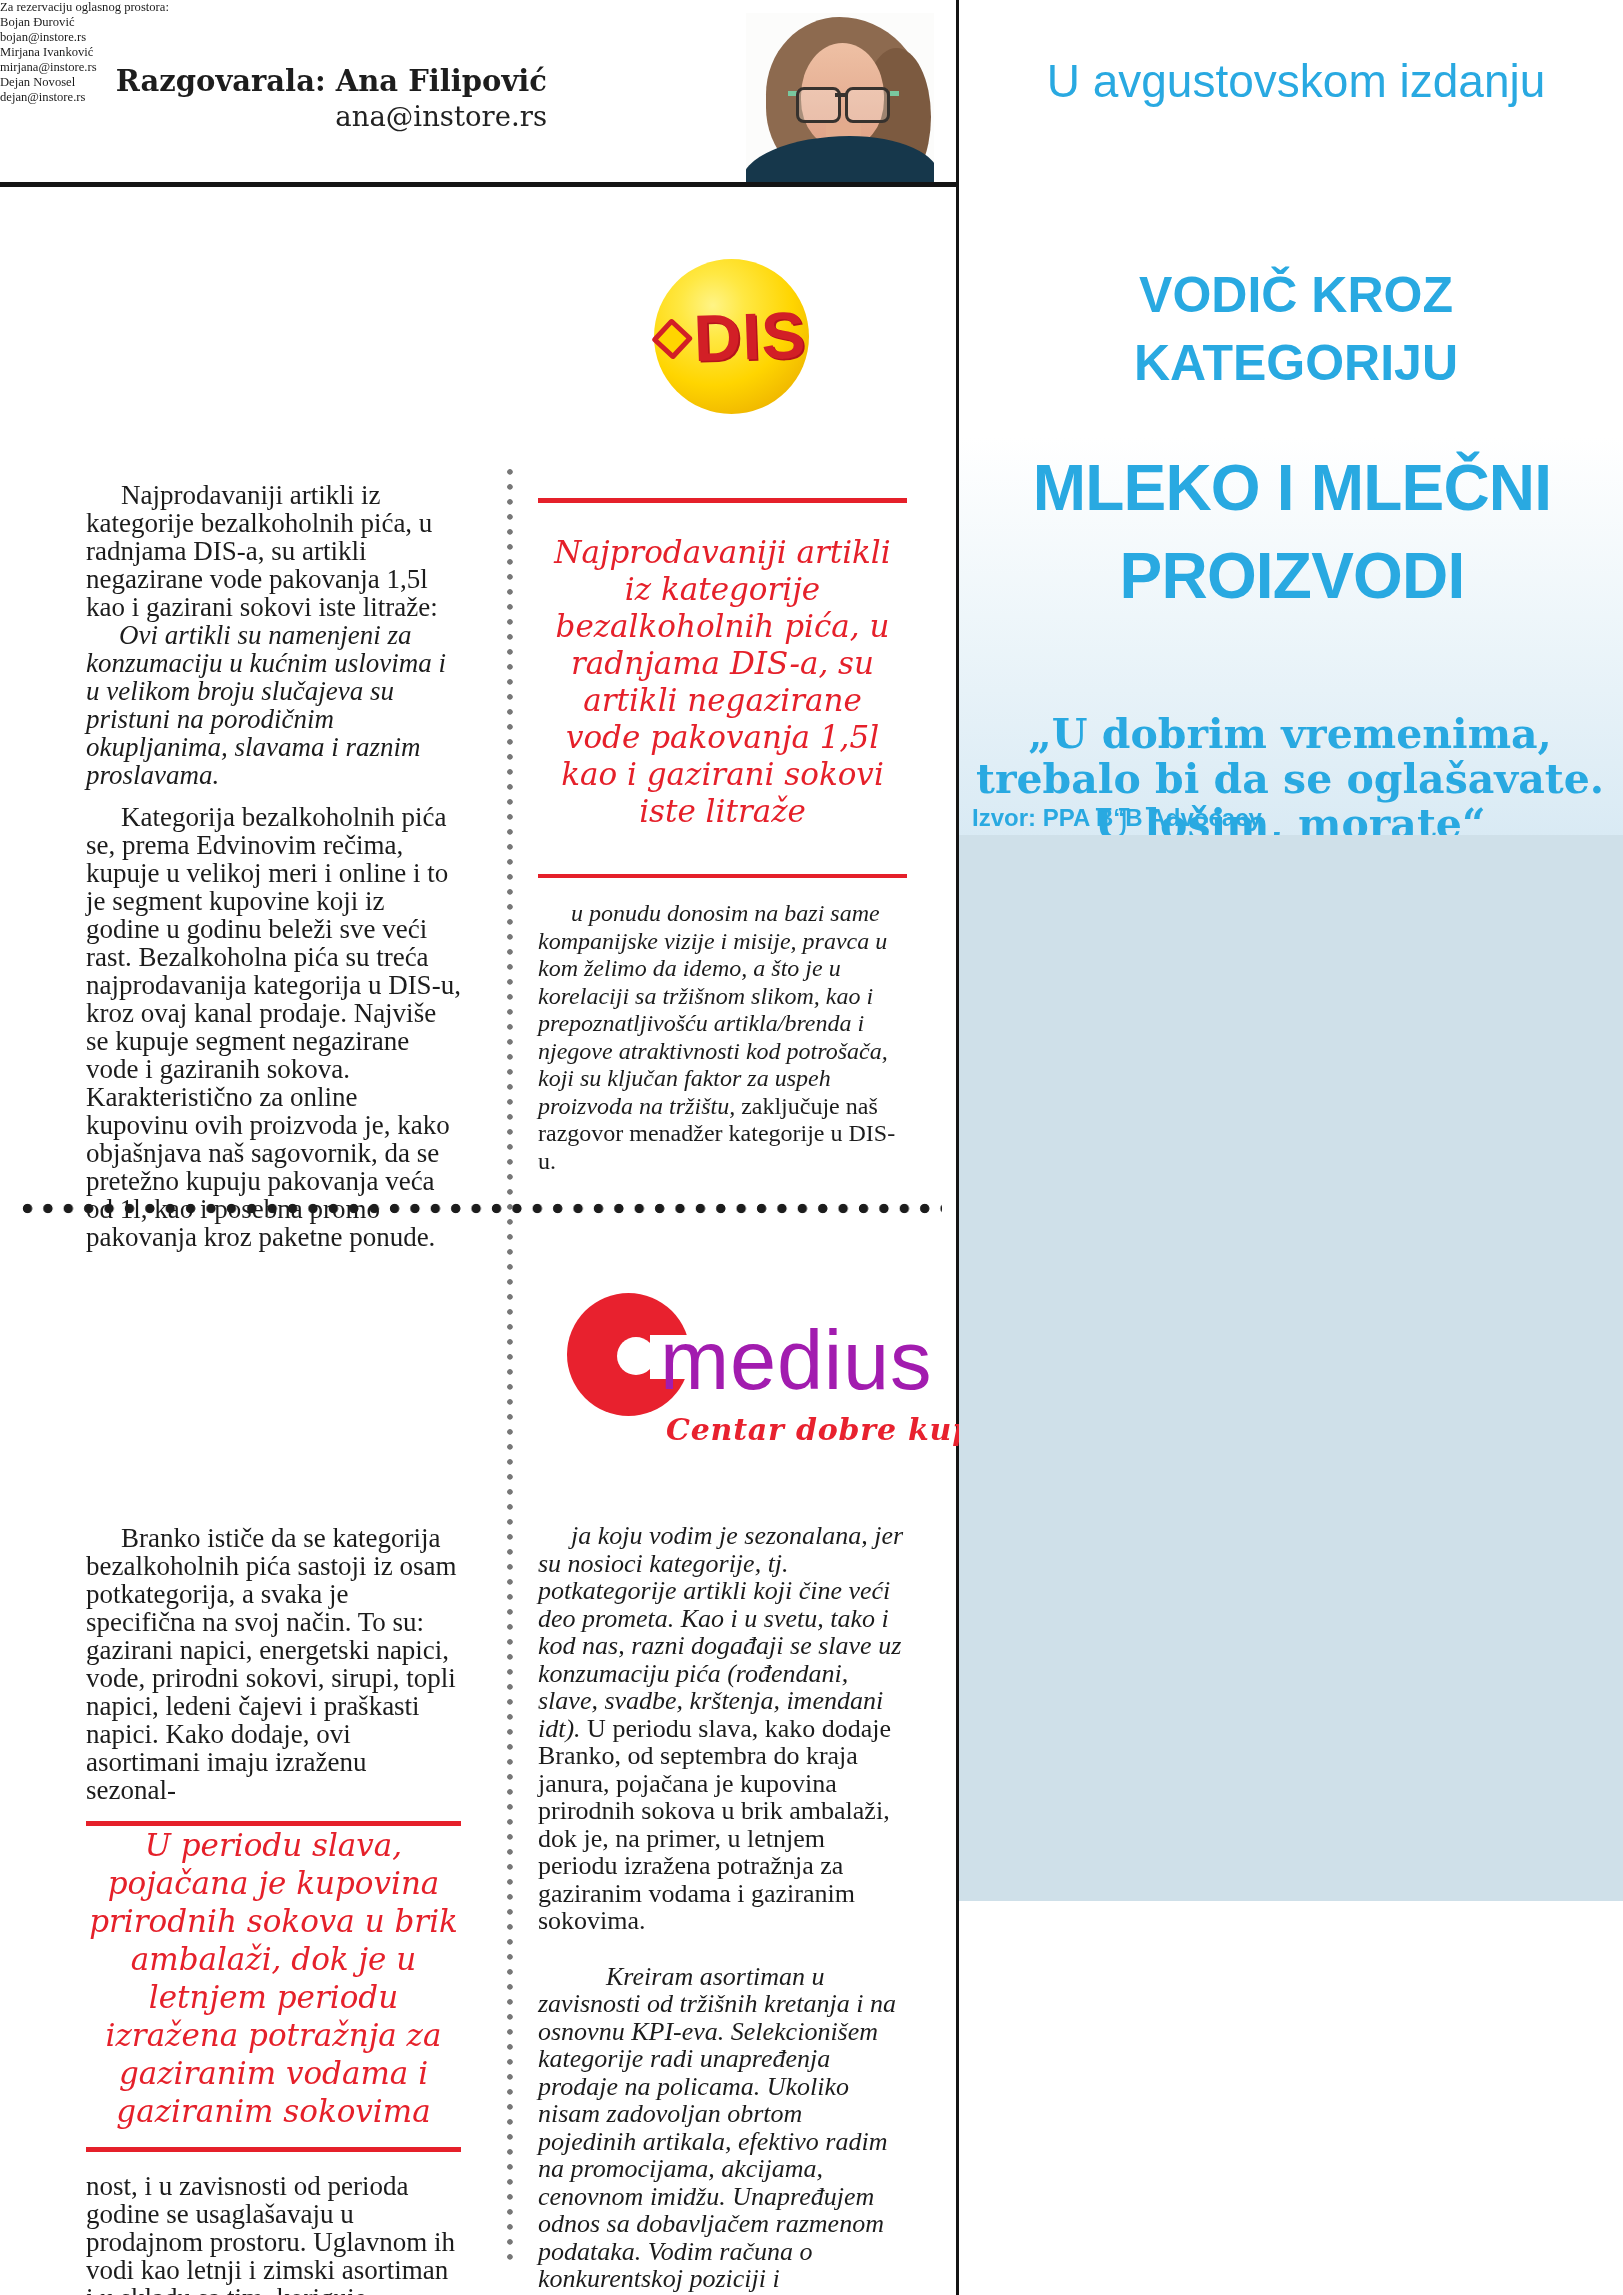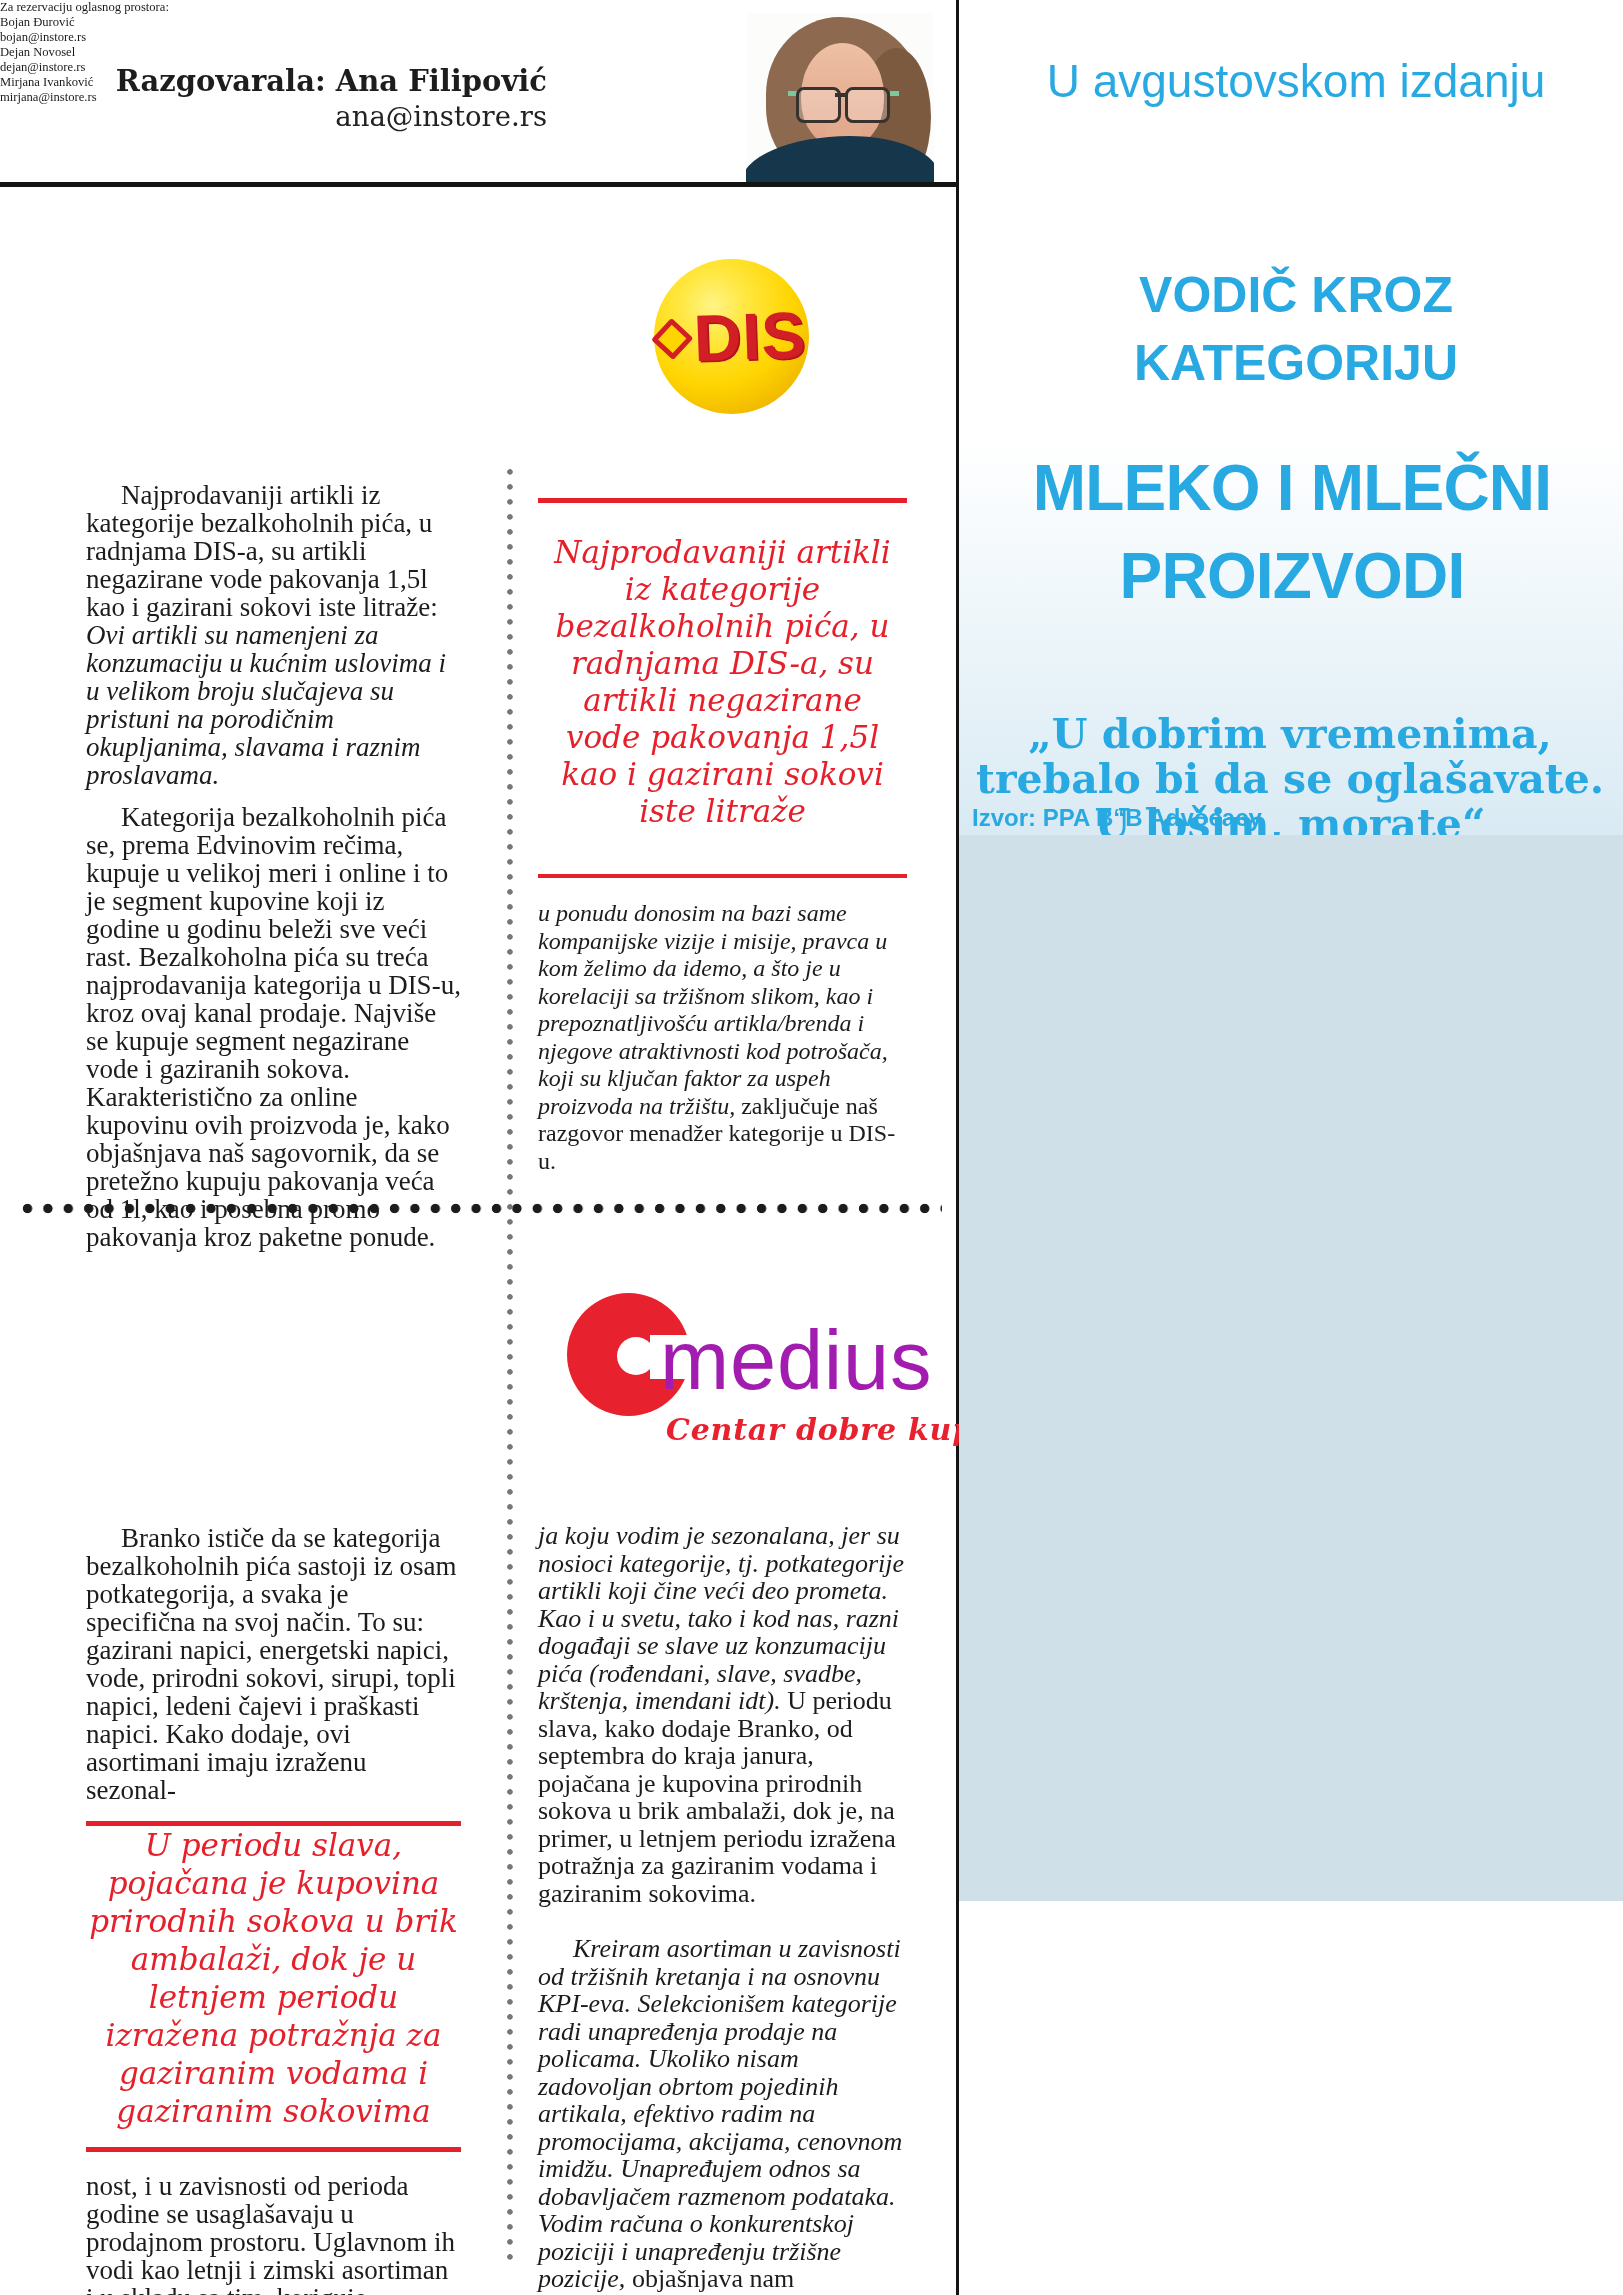--- a/index.html
+++ b/index.html
@@ -50,21 +50,21 @@
   
   .col{position:absolute;font-size:24px;line-height:27.5px;text-align:left;color:#1c1c1c;}
   .col p{margin:0;}
   .col .indent{text-indent:35px;}
   .c1{left:86px;top:481px;width:375px;font-size:27px;line-height:28px;}
   .c2{left:538px;top:484px;width:369px;}
   .c3{left:86px;top:1524px;width:375px;font-size:27px;line-height:28px;}
   .c4{left:538px;top:1522px;width:369px;font-size:26px;line-height:27.5px;}
   .c1 p + p{margin-top:14px;}
   .c4 p + p{margin-top:28px;}
-  .it{font-style:italic;}
+  .it{font-style:italic;margin-left:33px;}
   .redline{height:4.7px;background:#e5202a;border:none;margin:0;}
   .c2 .redline.r1{margin-top:14px;}
   .c2 .redline.r2{margin-top:44px;}
   .c3 .redline.r1{margin-top:17.3px;}
   .c3 .redline.r2{margin-top:17.3px;}
   .red-quote{font-family:"DejaVu Serif",serif;font-style:italic;color:#e5202a;text-align:center;}
   .c2 .red-quote{font-size:31px;line-height:37px;margin-top:31px;padding:0 4.7px;}
   .c2 .after{margin-top:22px;}
   .c3 .red-quote{font-size:31px;line-height:38px;padding:0 1.6px;}
   .c3 .after{margin-top:20.4px;}
@@ -247,23 +247,23 @@
 
   <div class="band">
     <div class="band-title">Za rezervaciju oglasnog prostora:</div>
   </div>
   <div class="booking">
     <div class="contact">
       <div class="contact-name">Bojan Đurović</div>
       <div class="contact-email">bojan@instore.rs</div>
     </div>
     <div class="contact">
+      <div class="contact-name">Mirjana Ivanković</div>
+      <div class="contact-email">mirjana@instore.rs</div>
+    </div>
+    <div class="contact">
       <div class="contact-name">Dejan Novosel</div>
       <div class="contact-email">dejan@instore.rs</div>
     </div>
-    <div class="contact">
-      <div class="contact-name">Mirjana Ivanković</div>
-      <div class="contact-email">mirjana@instore.rs</div>
-    </div>
   </div>
 
 </div>
 
 
 </body></html>

